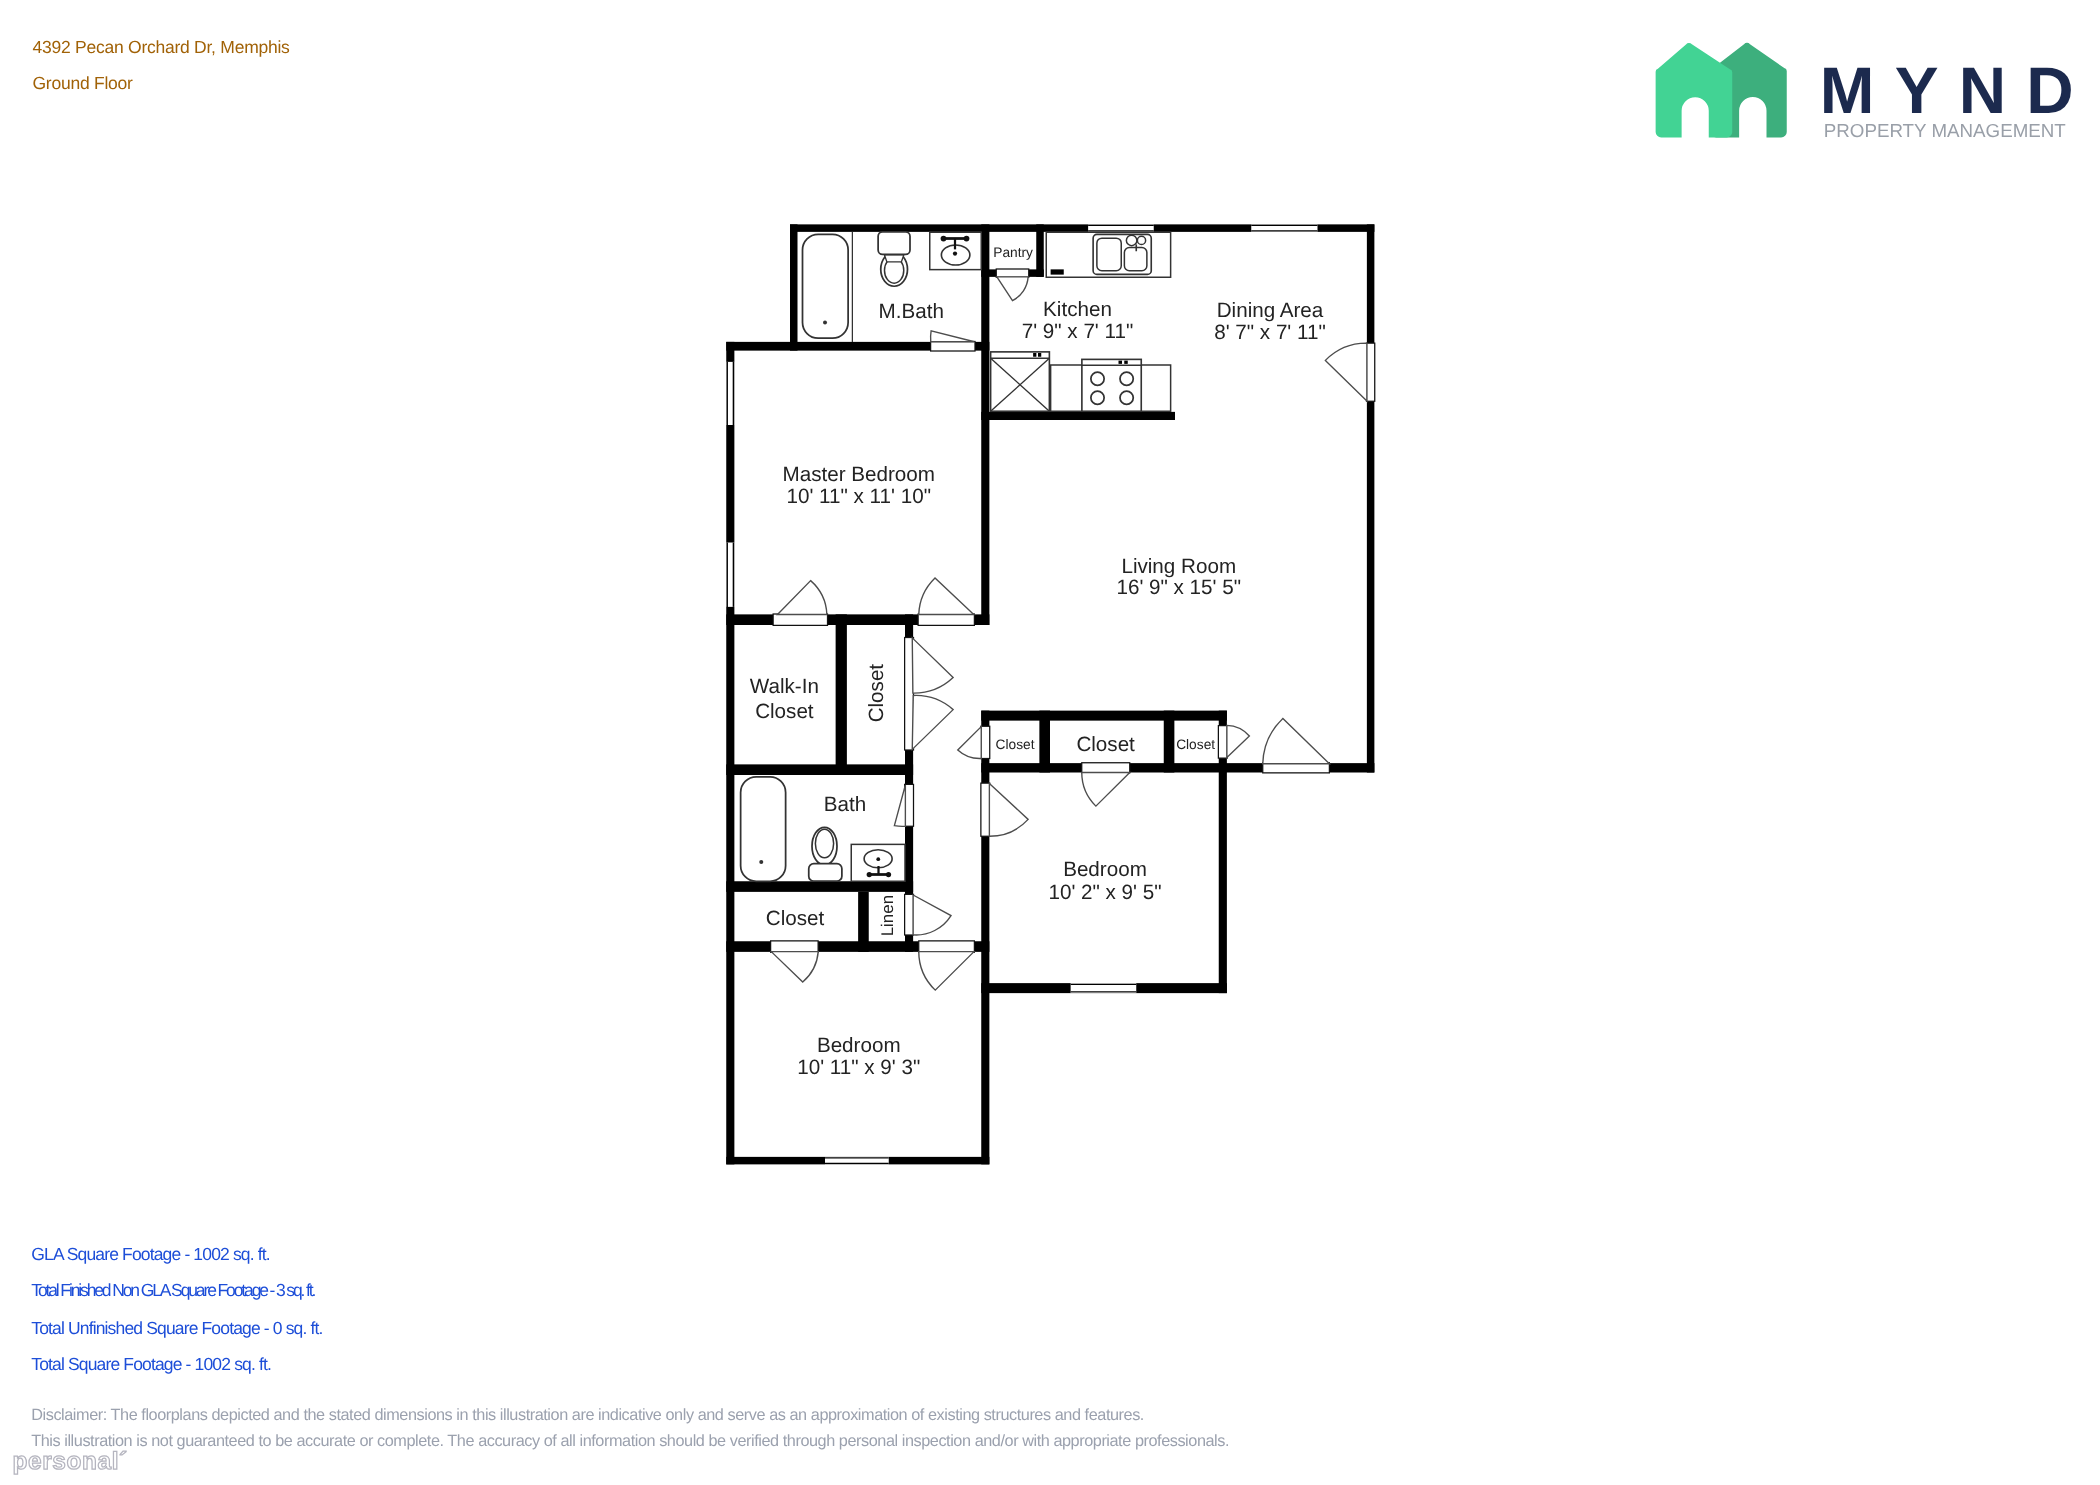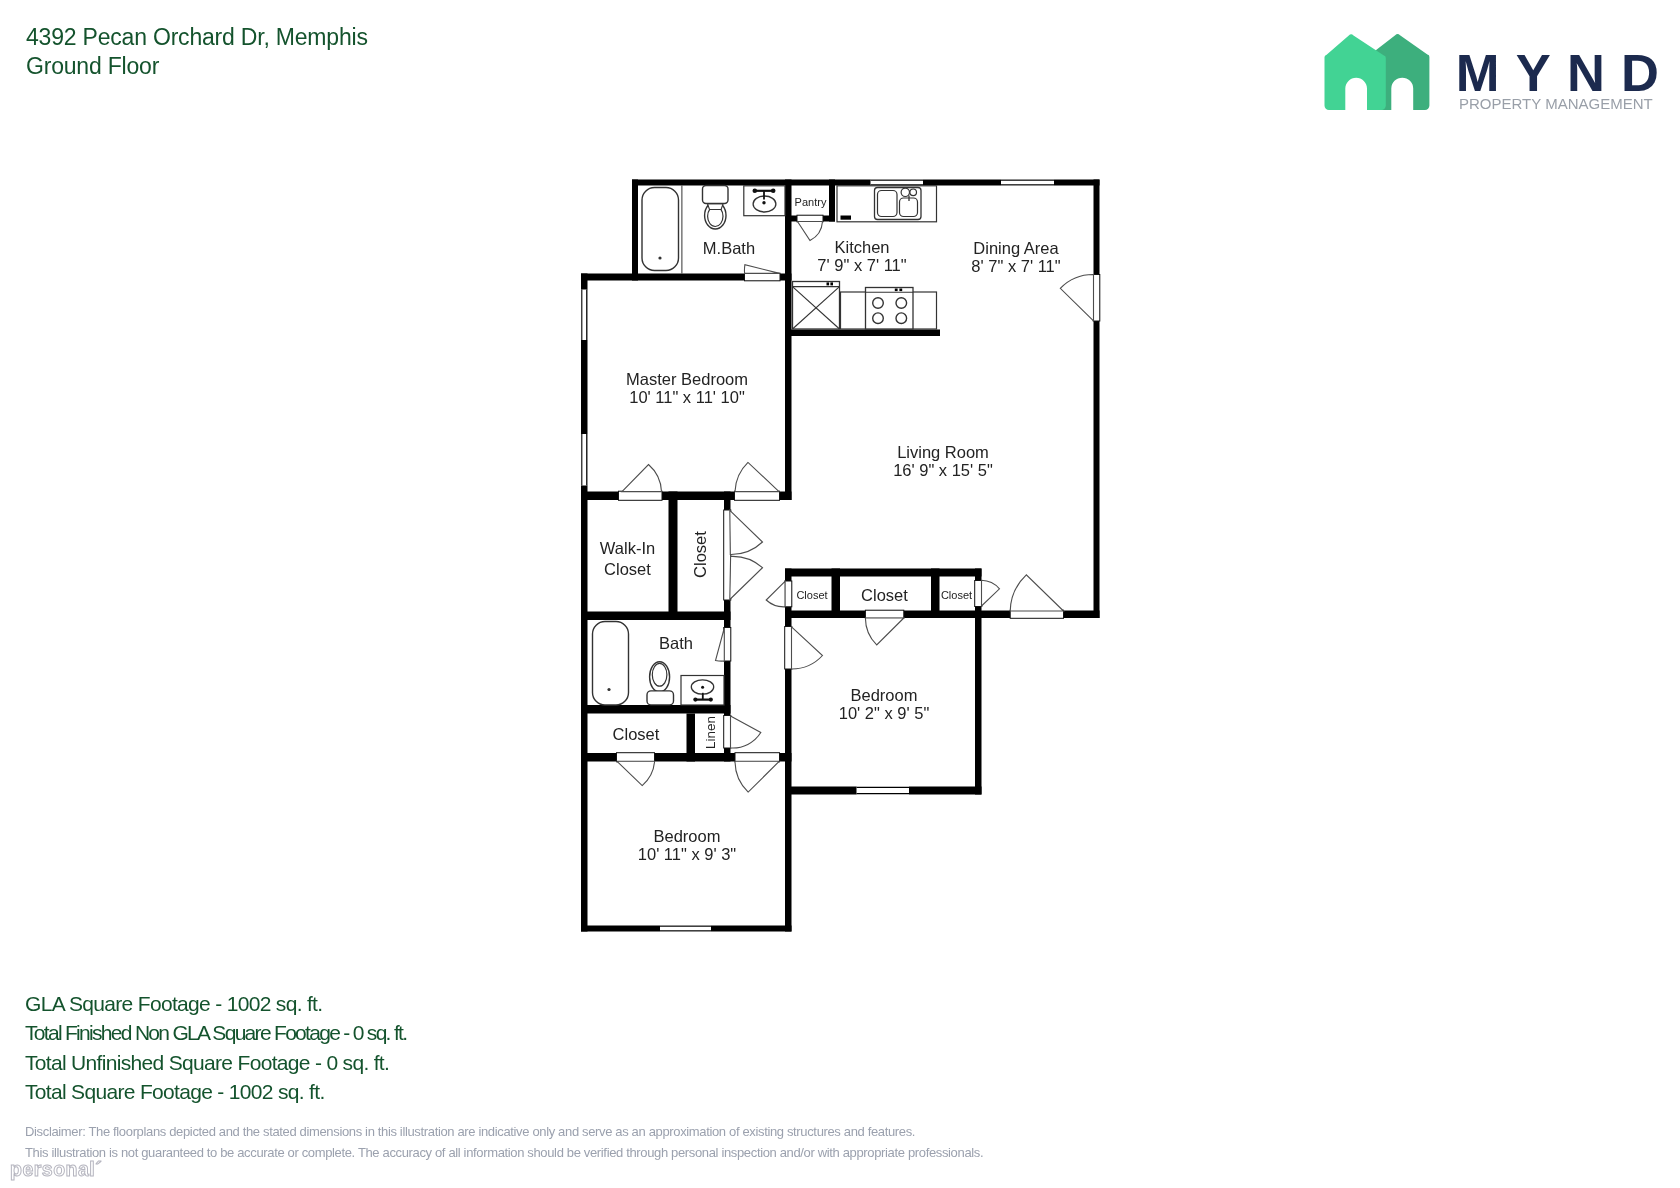--- a/index.html
+++ b/index.html
@@ -3,21 +3,21 @@
 <meta charset="utf-8">
 <style>
   html,body{margin:0;padding:0;}
   body{width:1680px;height:1188px;position:relative;background:#ffffff;
        font-family:"Liberation Sans",sans-serif;overflow:hidden;}
   .abs{position:absolute;}
 </style>
 </head>
 <body>
 
-<div class="abs" style="left:26px;top:23px;font-size:23px;letter-spacing:-0.2px;color:#14532d;line-height:28.5px;white-space:nowrap;">4392 Pecan Orchard Dr, Memphis<br>Ground Floor</div>
+<div class="abs" style="left:26px;top:23px;font-size:14px;letter-spacing:-0.2px;color:#a16207;line-height:28.5px;white-space:nowrap;">4392 Pecan Orchard Dr, Memphis<br>Ground Floor</div>
 
 <svg class="abs" style="left:1315px;top:25px;" width="350" height="95" viewBox="0 0 350 95">
 
   <g>
     <path fill="#3daf7d" d="M 80.2,10.3 L 55.3,29.6 A 2.5 2.5 0 0 0 53.5,32 L 53.5,80.5 A 4.5 4.5 0 0 0 58,85 L 76.3,85 L 76.3,63.6 A 10.95 10.95 0 0 1 98.2,63.6 L 98.2,85 L 109.9,85 A 4.5 4.5 0 0 0 114.4,80.5 L 114.4,32 A 2.5 2.5 0 0 0 112.4,29.4 L 85,10.3 A 3.3 3.3 0 0 0 80.2,10.3 Z"></path>
   </g>
 
   <g>
     <path fill="#42d394" d="M 33.8,10.5 L 11.3,29.9 A 2.5 2.5 0 0 0 9.5,32.3 L 9.5,80.5 A 4.5 4.5 0 0 0 14,85 L 30.3,85 L 30.3,63.6 A 10.85 10.85 0 0 1 52,63.6 L 52,85 L 66.3,85 A 4.5 4.5 0 0 0 70.8,80.5 L 70.8,32.9 A 2.5 2.5 0 0 0 68.9,30.4 L 38.5,10.4 A 3.2 3.2 0 0 0 33.8,10.5 Z"></path>
   </g>
@@ -433,17 +433,17 @@
     <text x="884" y="701" font-size="16.5" fill="#232323" text-anchor="middle">Bedroom</text>
     <text x="884" y="719" font-size="16.5" fill="#232323" text-anchor="middle">10' 2" x 9' 5"</text>
   </g>
 
   <g>
     <text x="687" y="841.5" font-size="16.5" fill="#232323" text-anchor="middle">Bedroom</text>
     <text x="687" y="859.5" font-size="16.5" fill="#232323" text-anchor="middle">10' 11" x 9' 3"</text>
   </g>
 </svg>
 
-<div class="abs" style="left:25px;top:989px;font-size:21px;letter-spacing:-0.68px;color:#14532d;line-height:29.3px;white-space:nowrap;">GLA Square Footage - 1002 sq. ft.<br><span style="letter-spacing:-1.7px;">Total Finished Non GLA Square Footage - 0 sq. ft.</span><br>Total Unfinished Square Footage - 0 sq. ft.<br>Total Square Footage - 1002 sq. ft.</div>
+<div class="abs" style="left:25px;top:989px;font-size:14px;letter-spacing:-0.68px;color:#1d4ed8;line-height:29.3px;white-space:nowrap;">GLA Square Footage - 1002 sq. ft.<br><span style="letter-spacing:-1.7px;">Total Finished Non GLA Square Footage - 3 sq. ft.</span><br>Total Unfinished Square Footage - 0 sq. ft.<br>Total Square Footage - 1002 sq. ft.</div>
 
 <div class="abs" style="left:25px;top:1121px;font-size:13px;letter-spacing:-0.35px;color:#9ba1ae;line-height:21px;white-space:nowrap;">Disclaimer: The floorplans depicted and the stated dimensions in this illustration are indicative only and serve as an approximation of existing structures and features.<br>This illustration is not guaranteed to be accurate or complete. The accuracy of all information should be verified through personal inspection and/or with appropriate professionals.</div>
 
 <div class="abs" style="left:10px;top:1158px;font-size:19.5px;font-weight:bold;color:rgba(255,255,255,0.1);-webkit-text-stroke:1px #b5b5bf;letter-spacing:0.5px;">personal´</div>
 
 </body></html>

